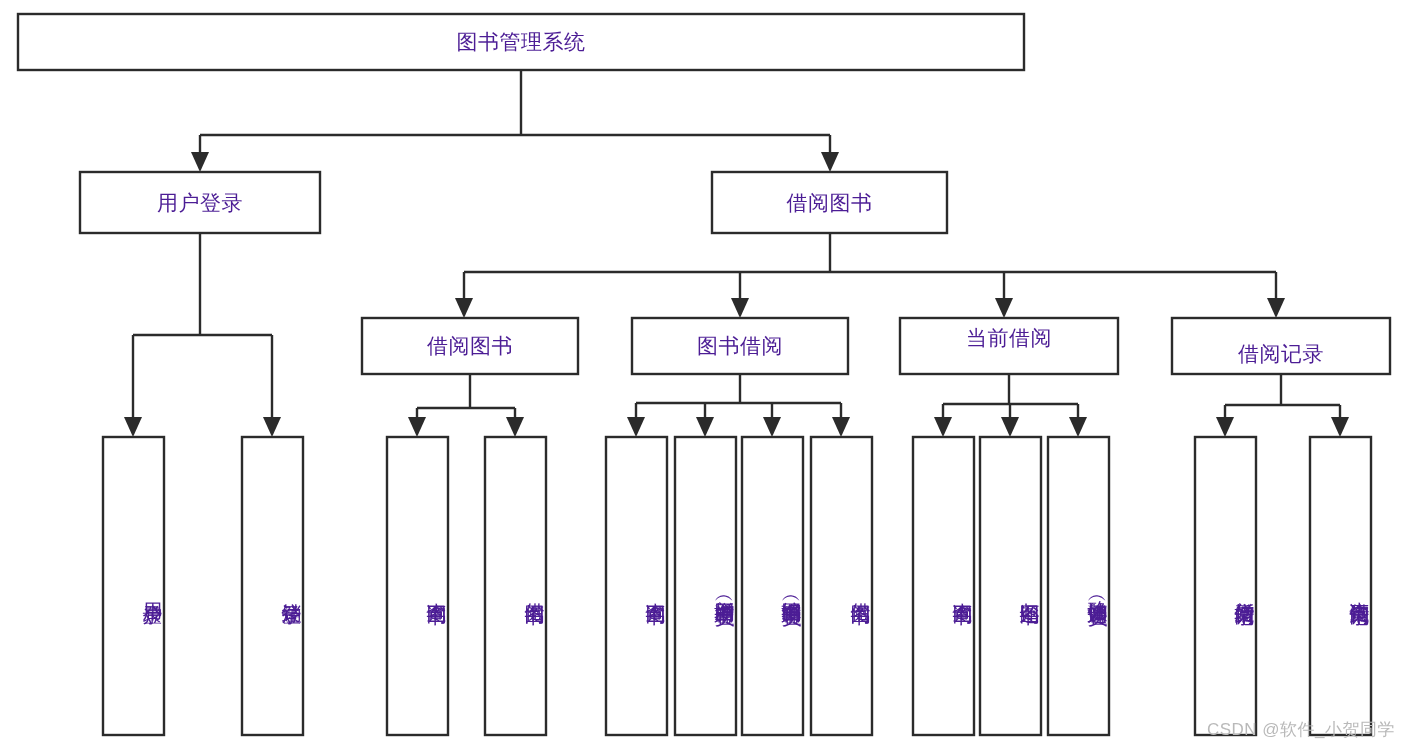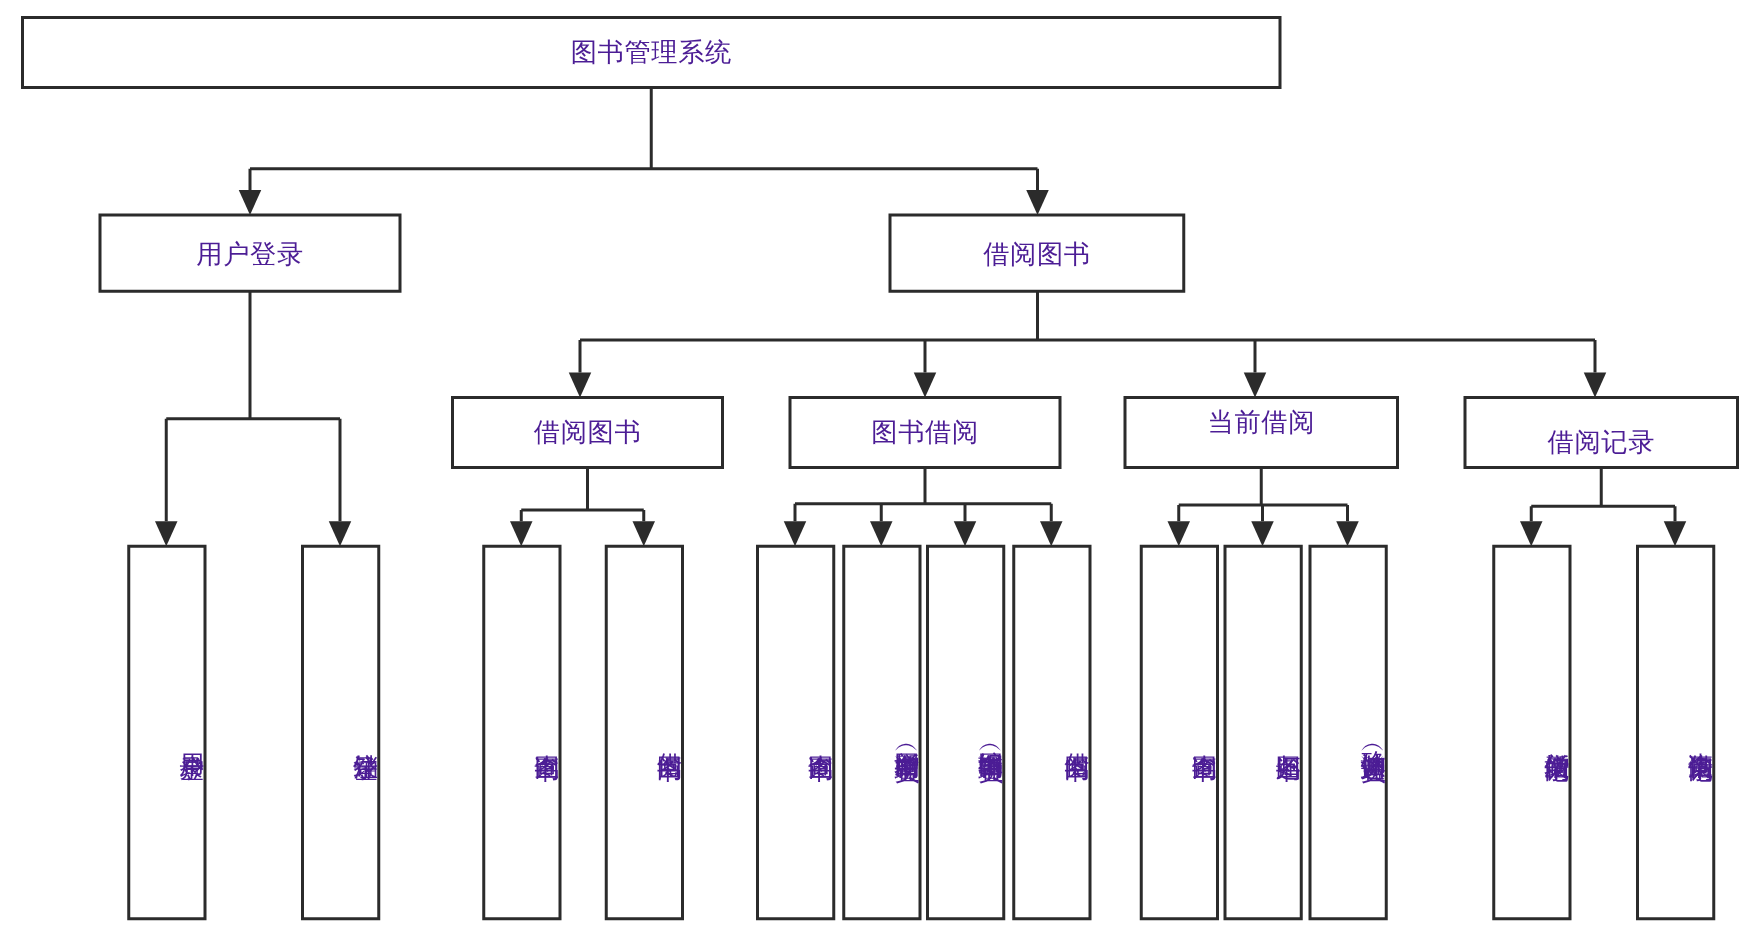--- a/index.html
+++ b/index.html
@@ -170,13 +170,14 @@
       <div class="node-label label-v" style="left: 606px; top: 437px; width: 61px; height: 298px;">查询图书</div>
       <div class="node-label label-v" style="left: 675px; top: 437px; width: 61px; height: 298px;">新增图书（管理员）</div>
       <div class="node-label label-v" style="left: 742px; top: 437px; width: 61px; height: 298px;">编辑图书（管理员）</div>
       <div class="node-label label-v" style="left: 811px; top: 437px; width: 61px; height: 298px;">借阅图书</div>
       <div class="node-label label-v" style="left: 913px; top: 437px; width: 61px; height: 298px;">查询图书</div>
       <div class="node-label label-v" style="left: 980px; top: 437px; width: 61px; height: 298px;">归还图书</div>
       <div class="node-label label-v" style="left: 1048px; top: 437px; width: 61px; height: 298px;">确认归还（管理员）</div>
       <div class="node-label label-v" style="left: 1195px; top: 437px; width: 61px; height: 298px;">新增借阅记录</div>
       <div class="node-label label-v" style="left: 1310px; top: 437px; width: 61px; height: 298px;">查询借阅记录</div>
     </div>
+  <div class="watermark">CSDN @软件_小贺同学</div>
 </div>
 
 </body></html>

